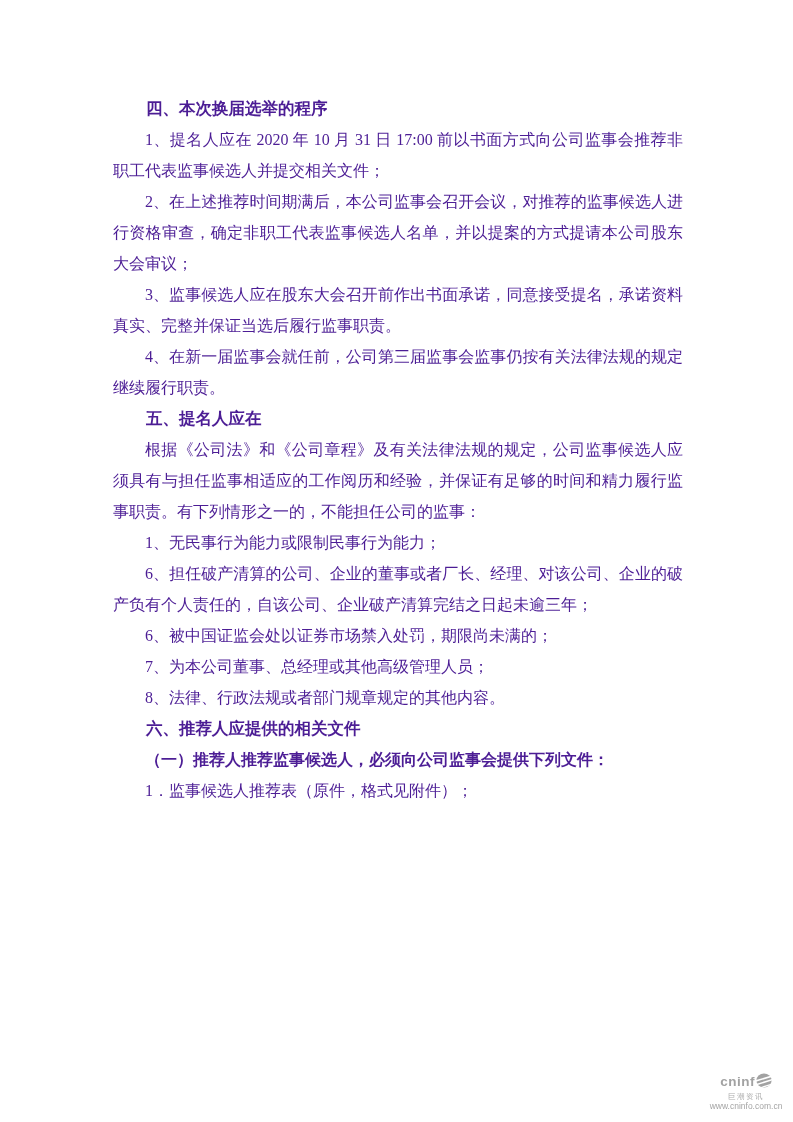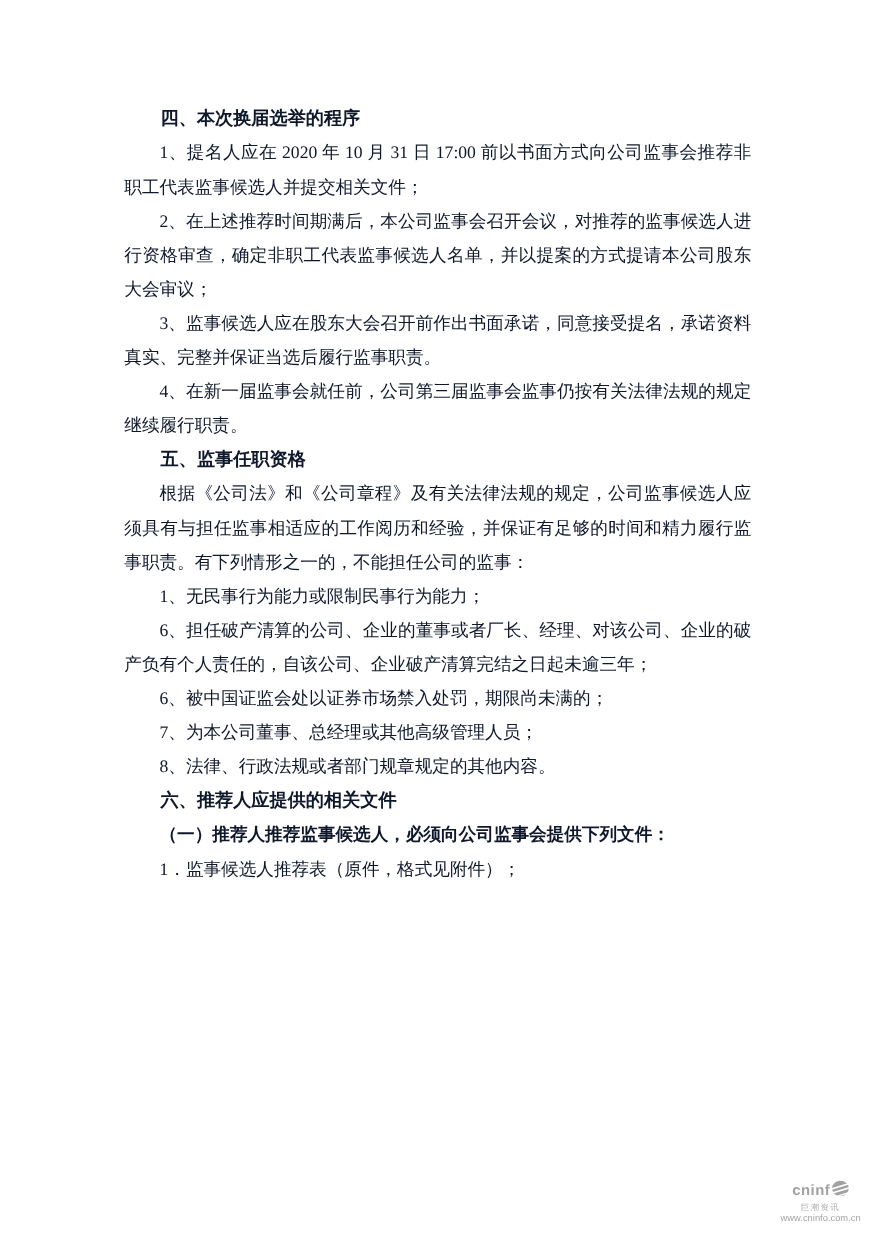--- a/index.html
+++ b/index.html
@@ -15,21 +15,21 @@
     overflow: hidden;
     font-family: "Liberation Serif", "DejaVu Serif", serif;
   }
   .doc {
     position: absolute;
     left: 113px;
     top: 93px;
     width: 570px;
     font-size: 16px;
     line-height: 31px;
-    color: #0f172a;
+    color: #4c1d95;
   }
   .blk {
     margin: 0;
     text-indent: 2em;
     text-align: justify;
     text-justify: inter-ideograph;
   }
   .h {
     font-family: "Liberation Sans", "DejaVu Sans", sans-serif;
     font-weight: 700;
@@ -83,21 +83,21 @@
 <body>
 
 <div class="page">
 
   <div class="doc">
     <p class="blk h">四、本次换届选举的程序</p>
     <p class="blk">1、提名人应在 2020 年 10 月 31 日 17:00 前以书面方式向公司监事会推荐非职工代表监事候选人并提交相关文件；</p>
     <p class="blk">2、在上述推荐时间期满后，本公司监事会召开会议，对推荐的监事候选人进行资格审查，确定非职工代表监事候选人名单，并以提案的方式提请本公司股东大会审议；</p>
     <p class="blk">3、监事候选人应在股东大会召开前作出书面承诺，同意接受提名，承诺资料真实、完整并保证当选后履行监事职责。</p>
     <p class="blk">4、在新一届监事会就任前，公司第三届监事会监事仍按有关法律法规的规定继续履行职责。</p>
-    <p class="blk h">五、监事任职资格</p>
+    <p class="blk h">五、提名人应在</p>
     <p class="blk">根据《公司法》和《公司章程》及有关法律法规的规定，公司监事候选人应须具有与担任监事相适应的工作阅历和经验，并保证有足够的时间和精力履行监事职责。有下列情形之一的，不能担任公司的监事：</p>
     <p class="blk">1、无民事行为能力或限制民事行为能力；</p>
     <p class="blk">6、担任破产清算的公司、企业的董事或者厂长、经理、对该公司、企业的破产负有个人责任的，自该公司、企业破产清算完结之日起未逾三年；</p>
     <p class="blk">6、被中国证监会处以证券市场禁入处罚，期限尚未满的；</p>
     <p class="blk">7、为本公司董事、总经理或其他高级管理人员；</p>
     <p class="blk">8、法律、行政法规或者部门规章规定的其他内容。</p>
     <p class="blk h">六、推荐人应提供的相关文件</p>
     <p class="blk sub">（一）推荐人推荐监事候选人，必须向公司监事会提供下列文件：</p>
     <p class="blk">1．监事候选人推荐表（原件，格式见附件）；</p>
   </div>

